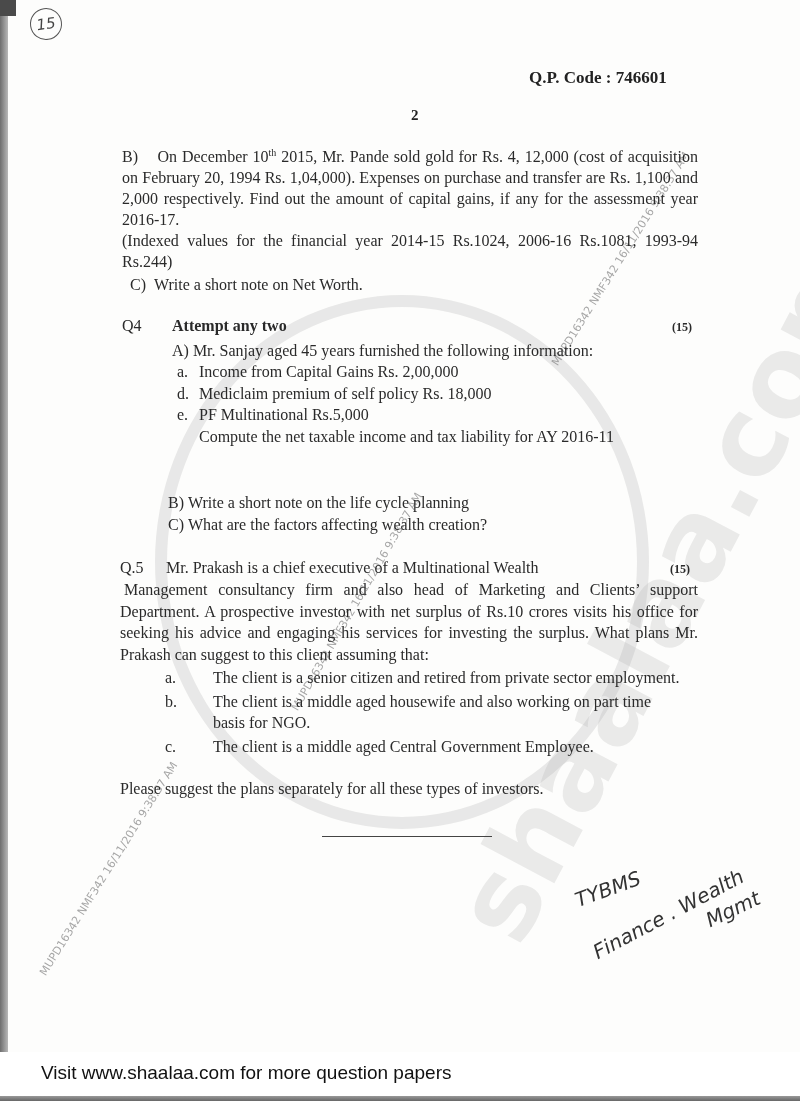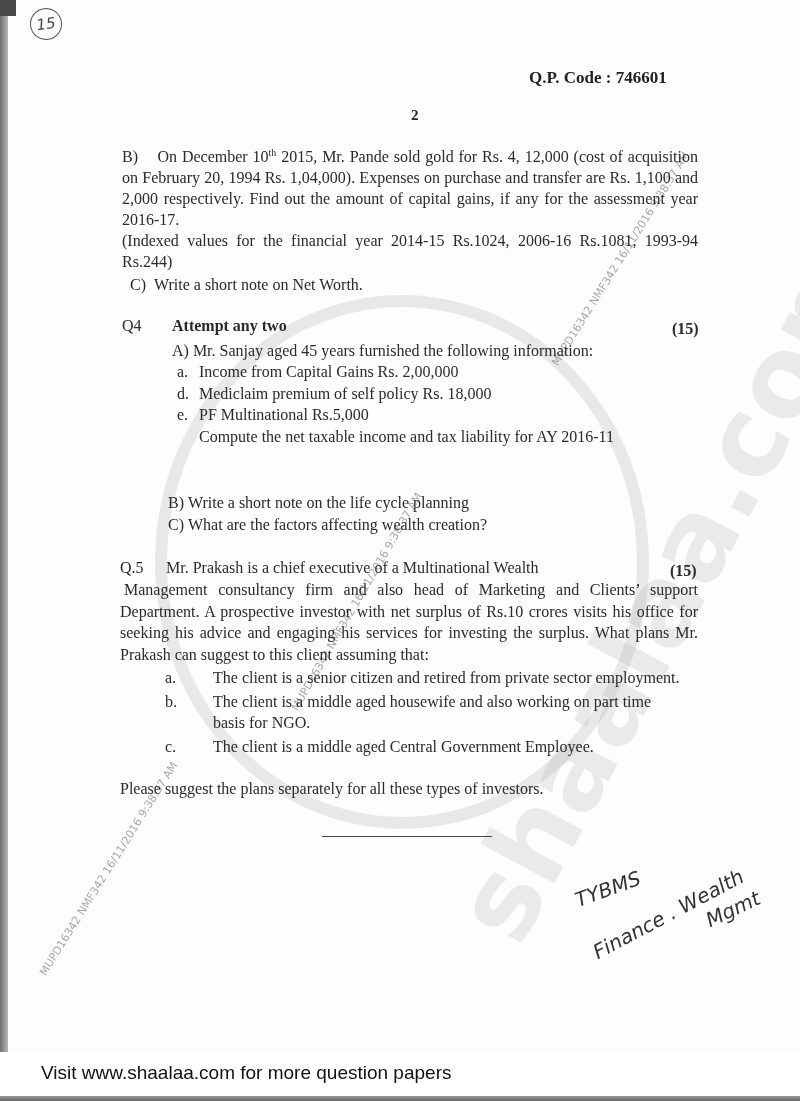--- a/index.html
+++ b/index.html
@@ -24,21 +24,21 @@
     color: #444; display: flex; align-items: center; justify-content: center;
   }
   .qp-code {
     position: absolute; left: 529px; top: 68px; font-size: 17px; font-weight: bold; color: #222;
   }
   .page-num {
     position: absolute; left: 411px; top: 107px; font-size: 15px; font-weight: bold; color: #222;
   }
   .block { position: absolute; font-size: 16px; line-height: 21px; }
   .justify { text-align: justify; text-align-last: left; }
-  .marks { position: absolute; font-size: 16px; font-weight: bold; }
+  .marks { position: absolute; font-size: 12px; font-weight: bold; }
   .bold { font-weight: bold; }
   sup { font-size: 10px; line-height: 0; }
 
   .watermark-circle {
     position: absolute; left: 155px; top: 295px; width: 470px; height: 510px;
     border: 12px solid rgba(180,180,180,0.28); border-radius: 50%;
     pointer-events: none;
   }
   .watermark-text {
     position: absolute; left: 280px; top: 525px; font-family: "DejaVu Sans", sans-serif;

